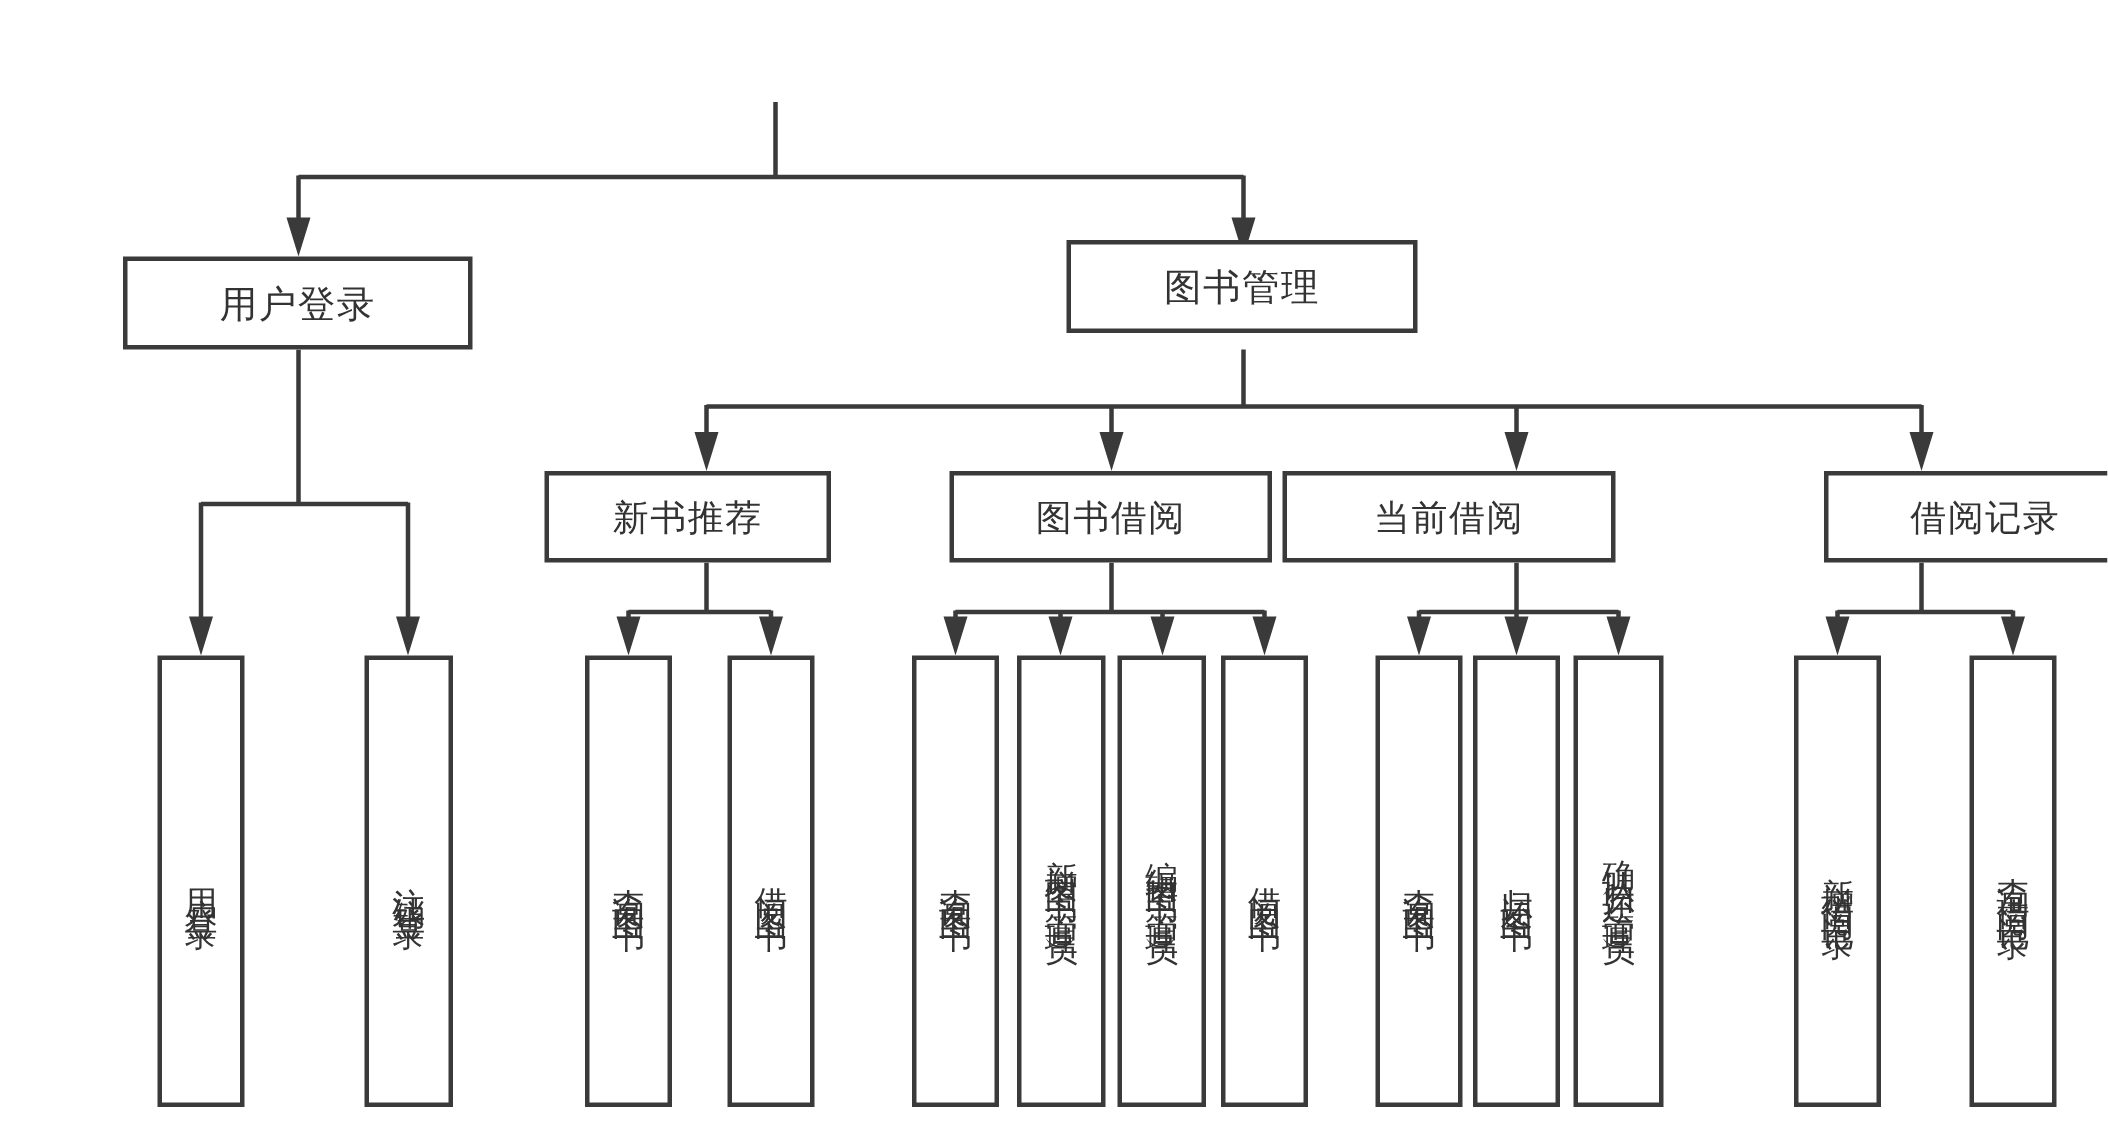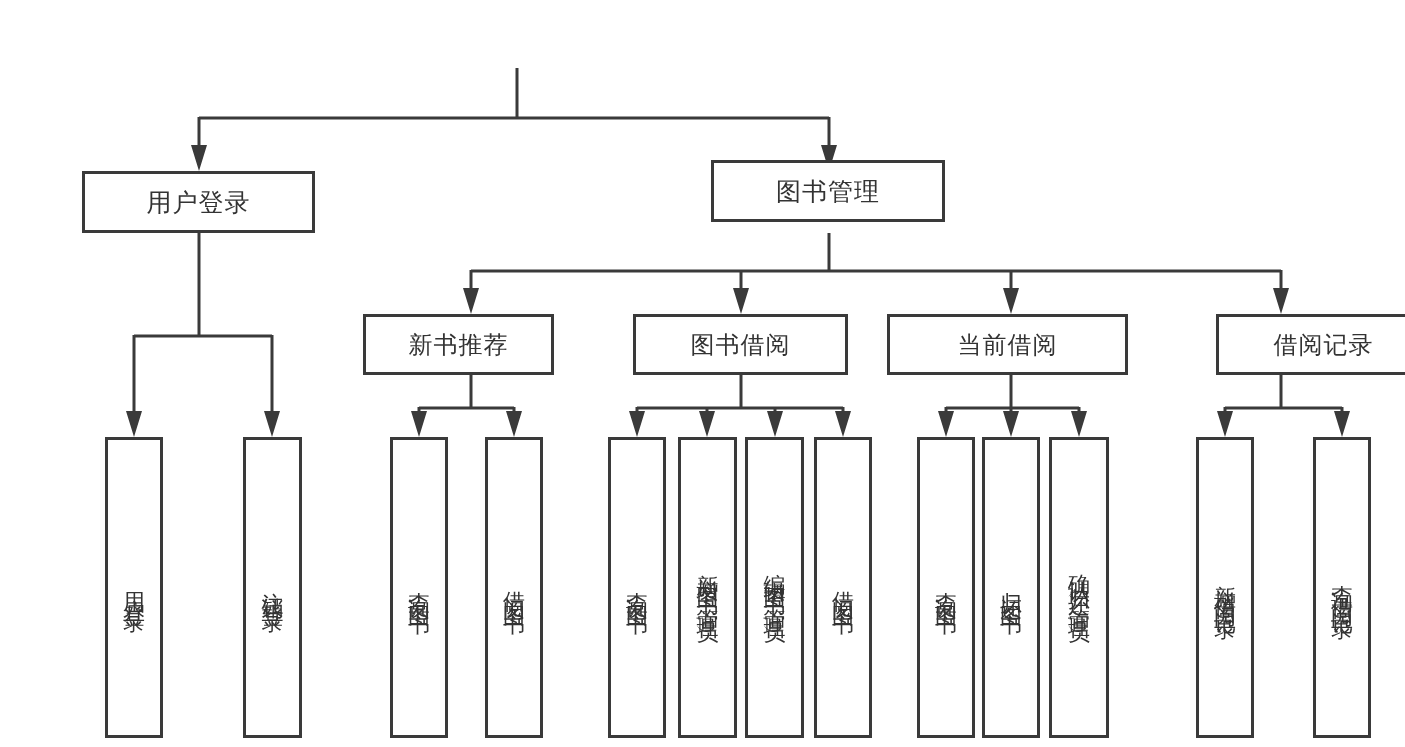--- a/index.html
+++ b/index.html
@@ -101,21 +101,21 @@
   <div class="hbox" style="left:711px;top:160px;width:234px;height:62px;">
     <span class="hlabel">图书管理</span>
   </div>
 
   <div class="hbox lvl3" style="left:363px;top:314px;width:191px;height:61px;">
     <span class="hlabel">新书推荐</span>
   </div>
   <div class="hbox lvl3" style="left:633px;top:314px;width:215px;height:61px;">
     <span class="hlabel">图书借阅</span>
   </div>
-  <div class="hbox lvl3" style="left:887px;top:314px;width:241px;height:61px;">
+  <div class="hbox lvl3" style="left:855px;top:314px;width:222px;height:61px;">
     <span class="hlabel">当前借阅</span>
   </div>
   <div class="hbox lvl3" style="left:1216px;top:314px;width:215px;height:61px;">
     <span class="hlabel">借阅记录</span>
   </div>
 
   <div class="vbox" style="left:105px;top:437px;width:58px;height:301px;">
     <span class="vlabel">用户登录</span>
   </div>
   <div class="vbox" style="left:243px;top:437px;width:59px;height:301px;">

